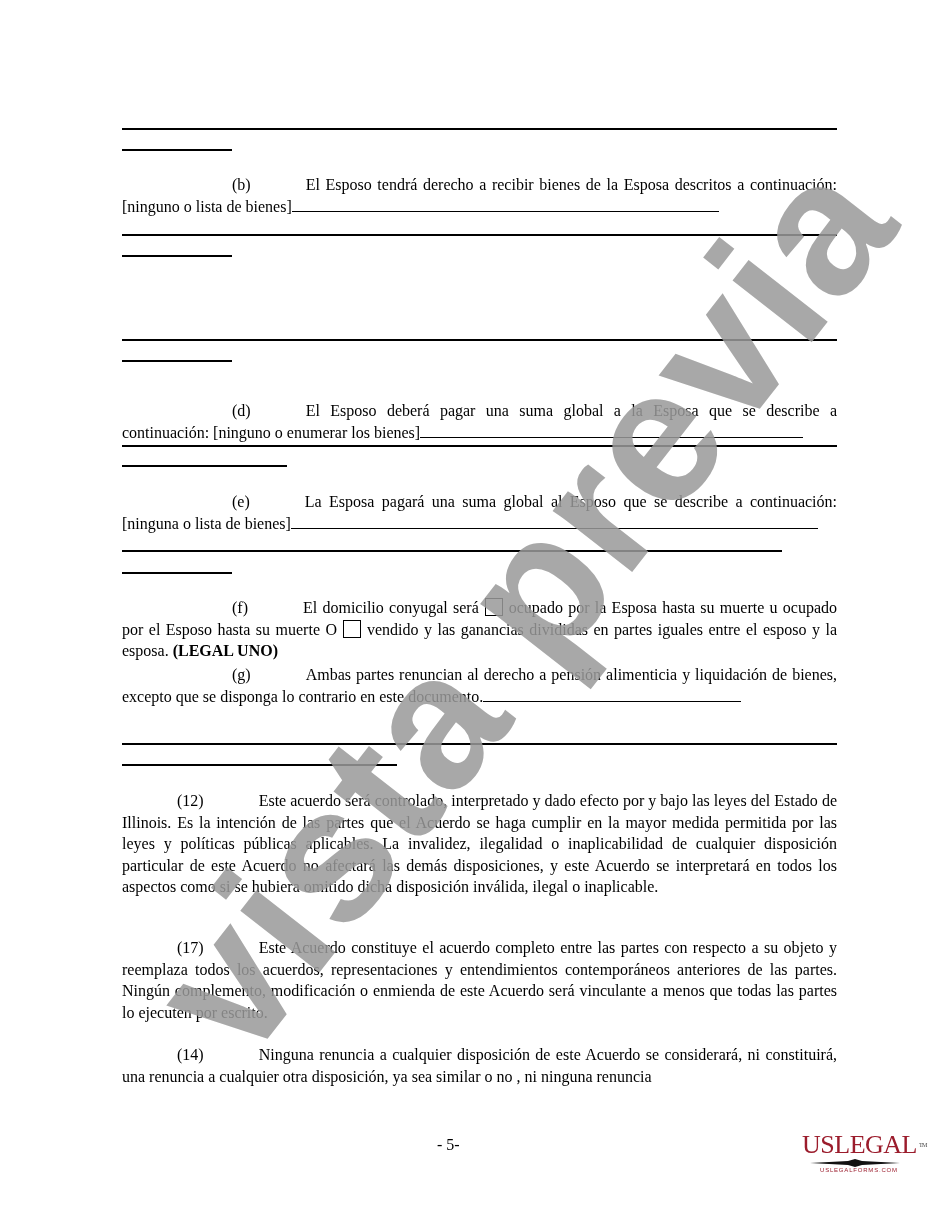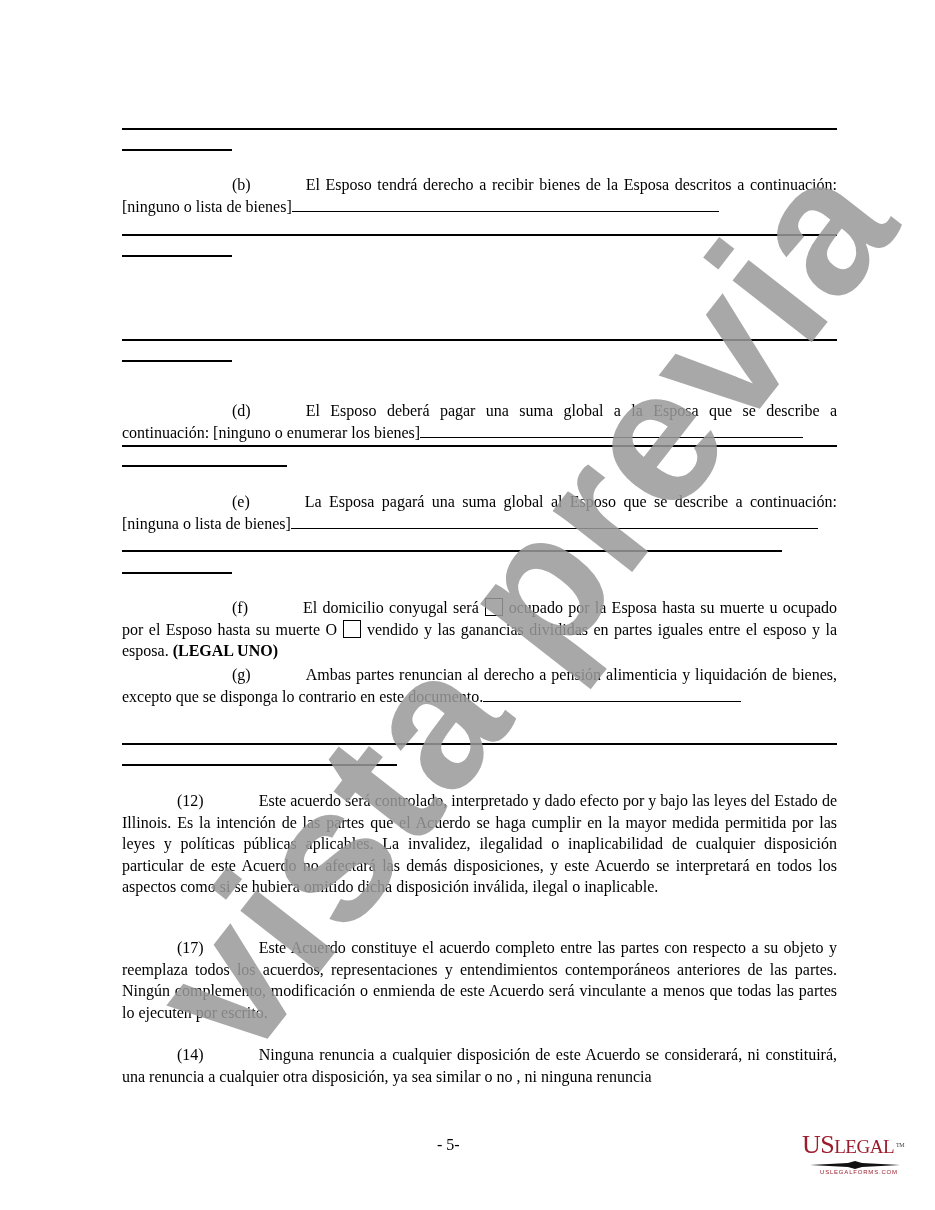--- a/index.html
+++ b/index.html
@@ -10,21 +10,21 @@
   .first{text-indent:110px;}
   .indent12{text-indent:55px;}
   .tab{display:inline-block;width:55px;text-indent:0;}
   .fill{display:inline-block;border-bottom:1.5px solid #000;height:14px;vertical-align:baseline;}
   .box{display:inline-block;width:16px;height:16px;border:1px solid #000;vertical-align:-3px;margin:0 6px;}
   .bold{font-weight:bold;}
   .watermark{position:absolute;left:80px;top:300px;font-family:"Liberation Sans","DejaVu Sans",sans-serif;font-weight:bold;font-size:190px;color:#9a9a9a;opacity:0.85;transform:rotate(-52deg);transform-origin:0 0;white-space:nowrap;letter-spacing:2px;pointer-events:none;}
   .footer-num{position:absolute;left:425px;top:1136px;font-size:16px;}
   .logo{position:absolute;left:790px;top:1132px;width:120px;height:50px;}
   .logo-text{font-family:"Liberation Serif",serif;color:#9b1c2c;font-size:26px;letter-spacing:-0.5px;line-height:26px;}
-  .logo-text .small{font-size:19px;}
+  .logo-text .small{font-size:26px;}
   .logo-tm{font-size:6px;vertical-align:top;margin-left:2px;color:#444;}
   .logo-wings{display:block;margin:1px 0 0 8px;width:90px;height:8px;}
   .logo-url{font-family:"Liberation Sans",sans-serif;font-size:6px;color:#9b1c2c;letter-spacing:0.8px;margin-left:18px;}
 </style>
 </head>
 <body>
 
 <div class="page">
 
   <div class="line" style="left:110px;top:128px;width:715px;"></div>

